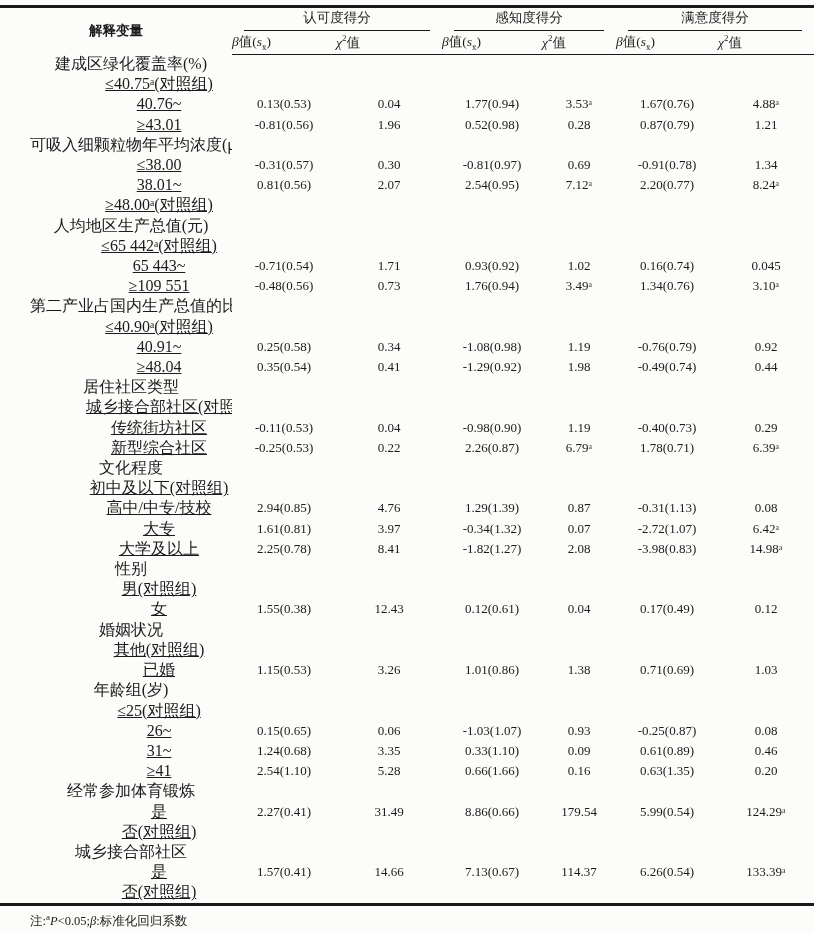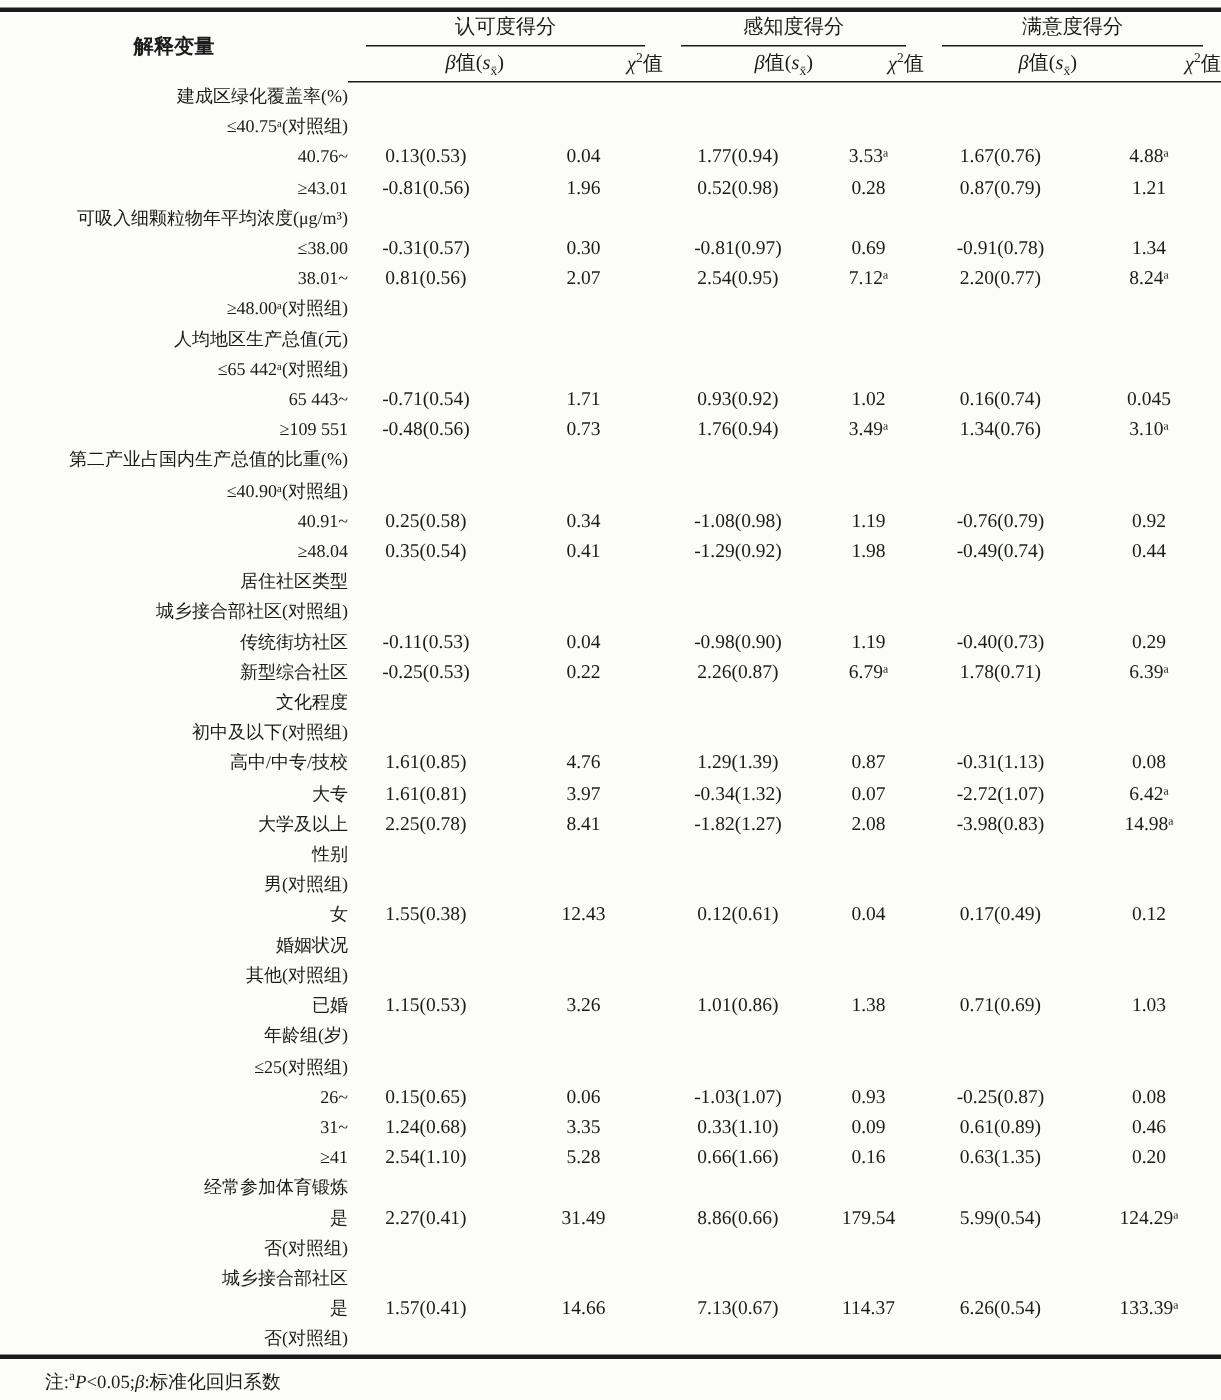--- a/index.html
+++ b/index.html
@@ -38,36 +38,36 @@
   th { font-weight: normal; font-size: 13.5px; padding: 0; white-space: nowrap; }
   thead th.rowlabel { text-align: center; vertical-align: middle; font-weight: bold; }
   thead tr.grp th.group { vertical-align: bottom; height: 21px; }
   .grule {
     display: block;
     margin: 0 12px;
     padding: 1px 0 3px;
     text-align: center;
     border-bottom: 1.5px solid var(--rule_color);
   }
-  thead tr.sub th { height: 23px; text-align: right; vertical-align: middle; border-bottom: 1.5px solid var(--rule_color); }
+  thead tr.sub th { height: 23px; text-align: left; vertical-align: middle; border-bottom: 1.5px solid var(--rule_color); }
   thead tr.sub th sub { font-size: 9px; }
   thead tr.sub th sup { font-size: 9px; }
   i { font-style: italic; }
 
   tbody td {
     height: 20.2px;
     line-height: 20.2px;
     padding: 0;
     font-size: 13px;
     white-space: nowrap;
     overflow: hidden;
   }
-  tbody td.lbl { font-size: 12px; text-align: right; }
+  tbody td.lbl { font-size: 16px; text-align: center; }
   tbody td.lbl.section { padding-left: 30px; }
-  tbody td.lbl.indent { padding-left: 86px; }
+  tbody td.lbl.indent { padding-left: 86px; text-decoration: underline; }
   tbody td.num { text-align: center; }
 
   .note {
     font-size: 12.5px;
     padding: 6px 0 7px 30px;
     border-bottom: 1.2px solid #3a3a3a;
     white-space: nowrap;
   }
   .note sup { font-size: 9px; }
 </style>
@@ -301,21 +301,21 @@
           <td class="lbl indent">初中及以下(对照组)</td>
           <td class="num"></td>
           <td class="num"></td>
           <td class="num"></td>
           <td class="num"></td>
           <td class="num"></td>
           <td class="num"></td>
         </tr>
         <tr>
           <td class="lbl indent">高中/中专/技校</td>
-          <td class="num">1.61(0.85)</td>
+          <td class="num">2.94(0.85)</td>
           <td class="num">4.76</td>
           <td class="num">1.29(1.39)</td>
           <td class="num">0.87</td>
           <td class="num">-0.31(1.13)</td>
           <td class="num">0.08</td>
         </tr>
         <tr>
           <td class="lbl indent">大专</td>
           <td class="num">1.61(0.81)</td>
           <td class="num">3.97</td>

